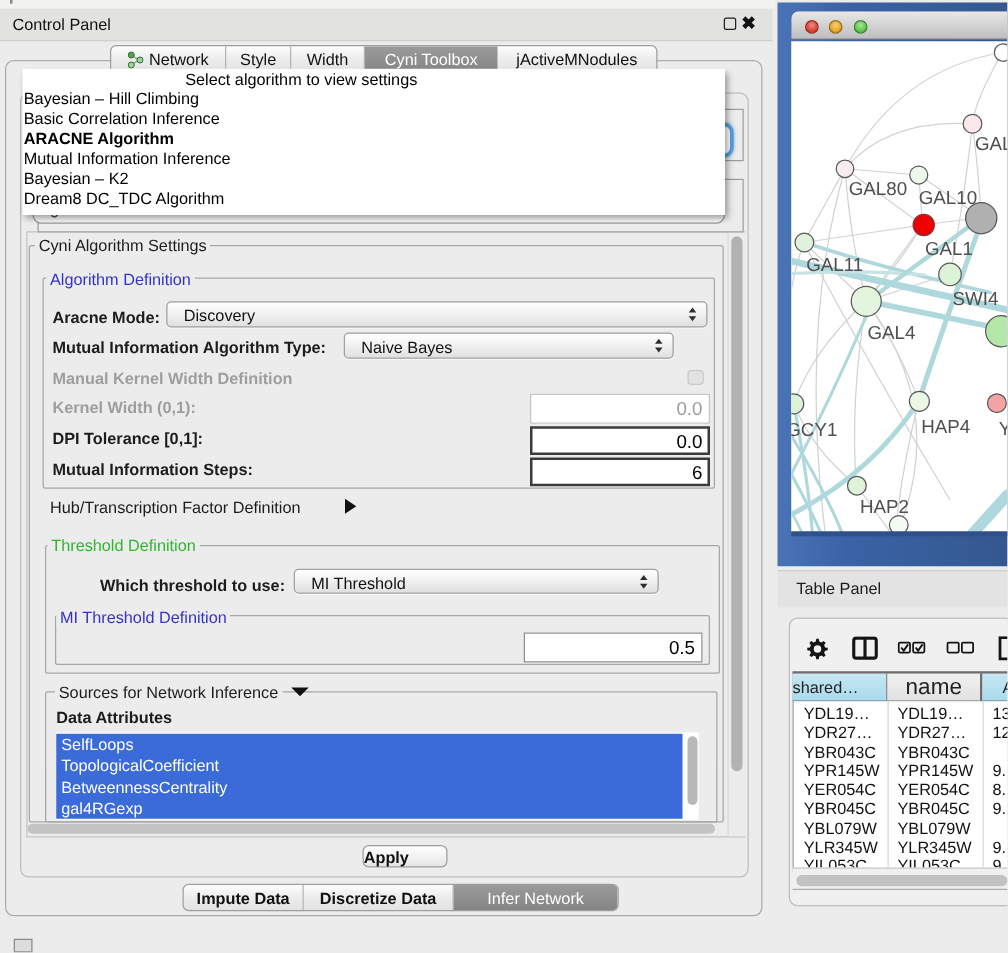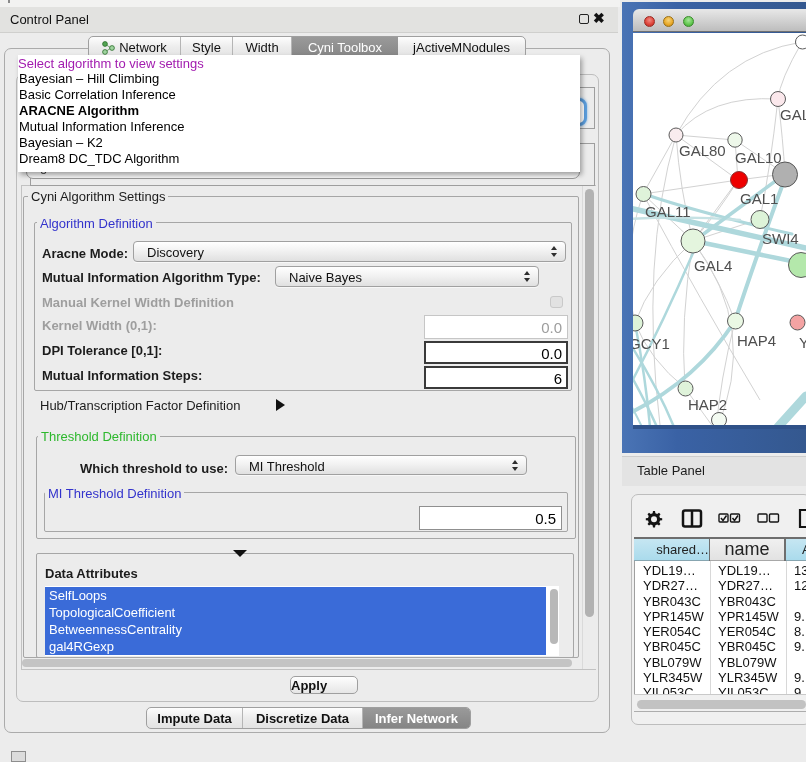--- a/index.html
+++ b/index.html
@@ -103,42 +103,43 @@
 <div class="combo" style="left:235px;top:455px;width:292px;height:20px;">
       <span class="ct">MI Threshold</span>
       <span class="arrows"></span>
     </div>
 
 <div class="groupbox" style="left:44px;top:492px;width:524px;height:40px;"></div>
 <div class="abs gtitle" style="left:45px;top:486px;color:#3333cc;">MI Threshold Definition</div>
 <div class="inp" style="left:419px;top:506px;width:143px;height:24px;border:1px solid #8f8f8f;color:#000;padding:3px 5px 0 0;">0.5</div>
 
 <div class="groupbox" style="left:36px;top:553px;width:538px;height:105px;"></div>
+<div class="abs gtitle" style="left:44px;top:546px;">Sources for Network Inference</div>
 <div class="abs" style="left:233px;top:550px;width:0;height:0;border-top:7px solid #111;border-left:7.5px solid transparent;border-right:7.5px solid transparent;"></div>
 <div class="abs lbl" style="left:45px;top:566px;">Data Attributes</div>
 
 <div class="abs" style="left:45px;top:586px;width:514px;height:70px;background:#fff;"></div>
 <div class="abs" style="left:45px;top:587px;width:501px;height:68px;background:#3a6bd8;"></div>
 <div class="abs" style="left:49px;top:587px;font-size:13px;color:#fff;line-height:17px;white-space:nowrap;">SelfLoops<br>TopologicalCoefficient<br>BetweennessCentrality<br>gal4RGexp</div>
 <div class="abs" style="left:550px;top:589px;width:8px;height:55px;background:#b8b8b8;border-radius:4px;"></div>
 
 <div class="abs" style="left:22px;top:659px;width:550px;height:8px;background:#c4c4c4;border-radius:4px;"></div>
 
 <div class="abs" style="left:270px;top:676px;width:68px;height:18px;border:1px solid #9f9f9f;border-radius:5px;background:linear-gradient(#fefefe,#e6e6e6);text-align:left;font-size:13px;font-weight:600;color:#111;line-height:17px;margin-left:20px;">Apply</div>
 
 <div class="seg" style="left:146px;top:707px;height:22px;font-weight:600;">
   <div class="s" style="width:96px;font-weight:600;">Impute Data</div>
   <div class="s" style="width:120px;font-weight:600;">Discretize Data</div>
-  <div class="s sel" style="width:107px;font-weight:700;text-align:center;">Infer Network</div>
+  <div class="s sel" style="width:131px;font-weight:400;text-align:center;">Infer Network</div>
 </div>
 
 <div class="abs" style="left:11px;top:751px;width:15px;height:11px;border:1px solid #8e8e8e;background:#dcdcdc;"></div>
 
 <div class="abs" style="left:18px;top:55px;width:562px;height:117px;background:#fff;box-shadow:2px 3px 5px rgba(0,0,0,0.35);"></div>
-<div class="abs" style="left:18px;top:56px;width:446px;font-size:13px;color:#a21caf;">Select algorithm to view settings</div>
+<div class="abs" style="left:18px;top:56px;width:446px;text-align:center;font-size:13px;color:#000000;">Select algorithm to view settings</div>
 <div class="abs" style="left:19px;top:71px;font-size:13px;color:#000;line-height:16px;white-space:nowrap;">Bayesian – Hill Climbing<br>Basic Correlation Inference<br><b>ARACNE Algorithm</b><br>Mutual Information Inference<br>Bayesian – K2<br>Dream8 DC_TDC Algorithm</div>
 
 <div class="abs" style="left:622px;top:2px;width:184px;height:451px;background:linear-gradient(90deg,#4a74b5,#3a62a5 30%,#34588f);"></div>
 
 <div class="abs" style="left:633px;top:9px;width:173px;height:23px;background:linear-gradient(#e8e8e8,#bdbdbd);border-bottom:1px solid #707070;border-top-left-radius:6px;"></div>
 <div class="abs" style="left:644px;top:16px;width:11px;height:11px;border-radius:50%;background:radial-gradient(circle at 50% 35%,#f08a82,#dd4238 60%,#b02c24);border:0.5px solid #9a2a22;"></div>
 <div class="abs" style="left:663px;top:16px;width:11px;height:11px;border-radius:50%;background:radial-gradient(circle at 50% 35%,#f6d37a,#e8a828 60%,#bb7d17);border:0.5px solid #9a7014;"></div>
 <div class="abs" style="left:683px;top:16px;width:11px;height:11px;border-radius:50%;background:radial-gradient(circle at 50% 35%,#a8e59a,#61c74f 60%,#3f9a30);border:0.5px solid #3a8a2c;"></div>
 
 <div class="abs" style="left:633px;top:33px;width:173px;height:393px;background:#fff;overflow:hidden;">
@@ -242,21 +243,21 @@
     <path d="M88.5,9 l2,2.5 l3.5,-5" stroke-width="1.5"></path>
     <rect x="114" y="5" width="9" height="8" rx="1"></rect>
     <rect x="125.5" y="5" width="9" height="8" rx="1"></rect>
     <path d="M156,1 l8,0 l4,4 l0,13 l-12,0 z" stroke-width="2.2" fill="none"></path>
   </g>
 </svg>
 </div>
 
 <div class="abs" style="left:634px;top:538px;width:172px;height:160px;background:#fff;border-left:1px solid #9f9f9f;"></div>
 <div class="abs" style="left:634px;top:537px;width:172px;height:2px;background:#6e6e6e;"></div>
-<div class="abs" style="left:634px;top:539px;width:75px;height:22px;background:linear-gradient(#c6e6f2,#aadbec);border-bottom:1px solid #87a5b0;text-align:right;font-size:13px;color:#222;line-height:21px;">shared…</div>
+<div class="abs" style="left:634px;top:539px;width:75px;height:22px;background:linear-gradient(#c6e6f2,#aadbec);border-bottom:1px solid #87a5b0;text-align:left;font-size:13px;color:#222;line-height:21px;">shared…</div>
 <div class="abs" style="left:709px;top:539px;width:1px;height:22px;background:#6e6e6e;"></div>
 <div class="abs" style="left:710px;top:539px;width:74px;height:22px;background:linear-gradient(#f0f0f0,#e2e2e2);border-bottom:1px solid #a8a8a8;text-align:center;font-size:18px;color:#222;line-height:21px;">name</div>
 <div class="abs" style="left:784px;top:539px;width:2px;height:22px;background:#6e6e6e;"></div>
 <div class="abs" style="left:786px;top:539px;width:20px;height:22px;background:linear-gradient(#c6e6f2,#aadbec);border-bottom:1px solid #87a5b0;font-size:13px;color:#222;line-height:21px;padding-left:16px;">A</div>
 <div class="abs" style="left:710px;top:561px;width:1px;height:137px;background:#d8d8d8;"></div>
 <div class="abs" style="left:786px;top:561px;width:1px;height:137px;background:#d8d8d8;"></div>
 <div class="abs" style="left:643px;top:563px;font-size:13px;color:#111;line-height:15.3px;white-space:nowrap;">YDL19…<br>YDR27…<br>YBR043C<br>YPR145W<br>YER054C<br>YBR045C<br>YBL079W<br>YLR345W<br>YIL053C</div>
 <div class="abs" style="left:718px;top:563px;font-size:13px;color:#111;line-height:15.3px;white-space:nowrap;">YDL19…<br>YDR27…<br>YBR043C<br>YPR145W<br>YER054C<br>YBR045C<br>YBL079W<br>YLR345W<br>YIL053C</div>
 <div class="abs" style="left:794px;top:563px;font-size:13px;color:#111;line-height:15.3px;white-space:nowrap;">13<br>12<br><br>9.<br>8.<br>9.<br><br>9.<br>9.</div>
 <div class="abs" style="left:634px;top:694px;width:172px;height:18px;background:#f0f0f0;border-top:1px solid #c9c9c9;"></div>

